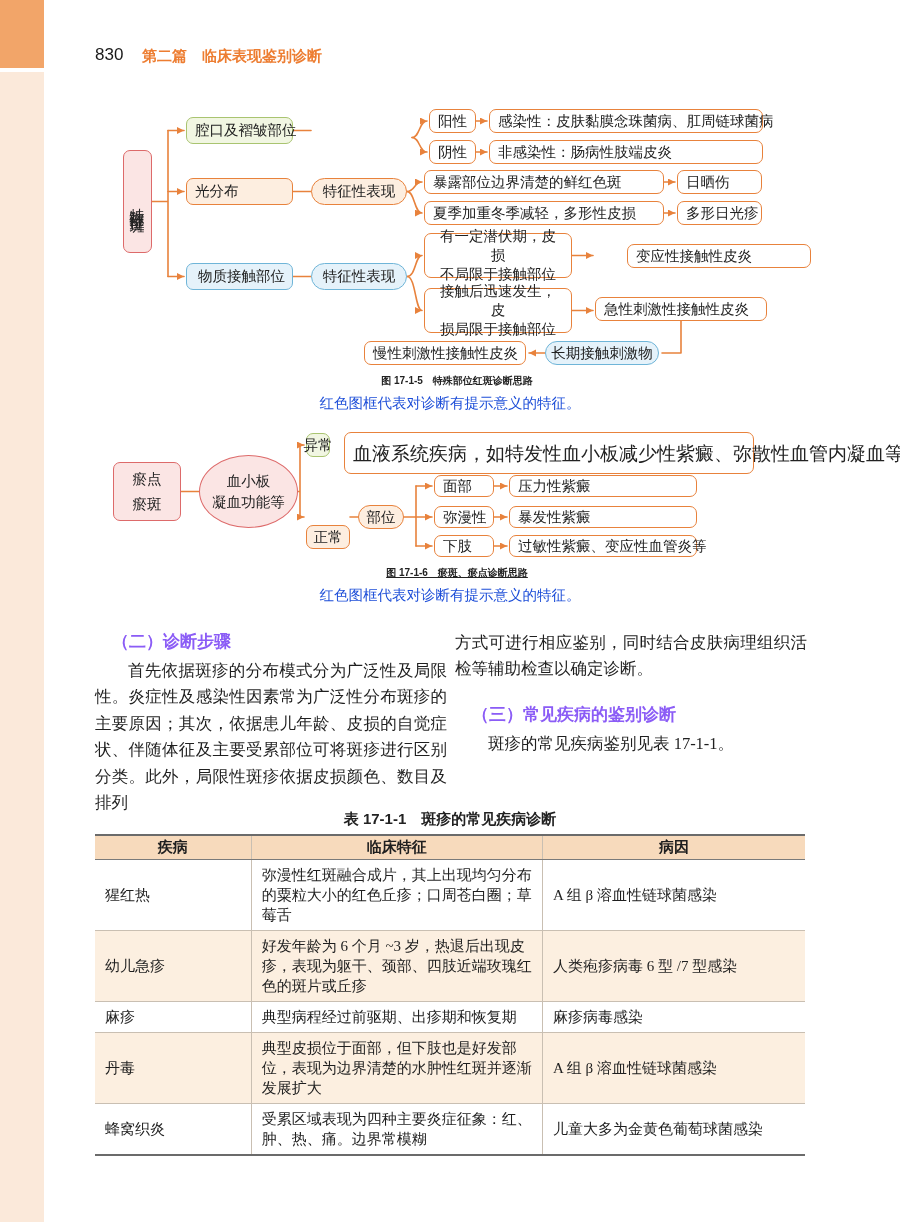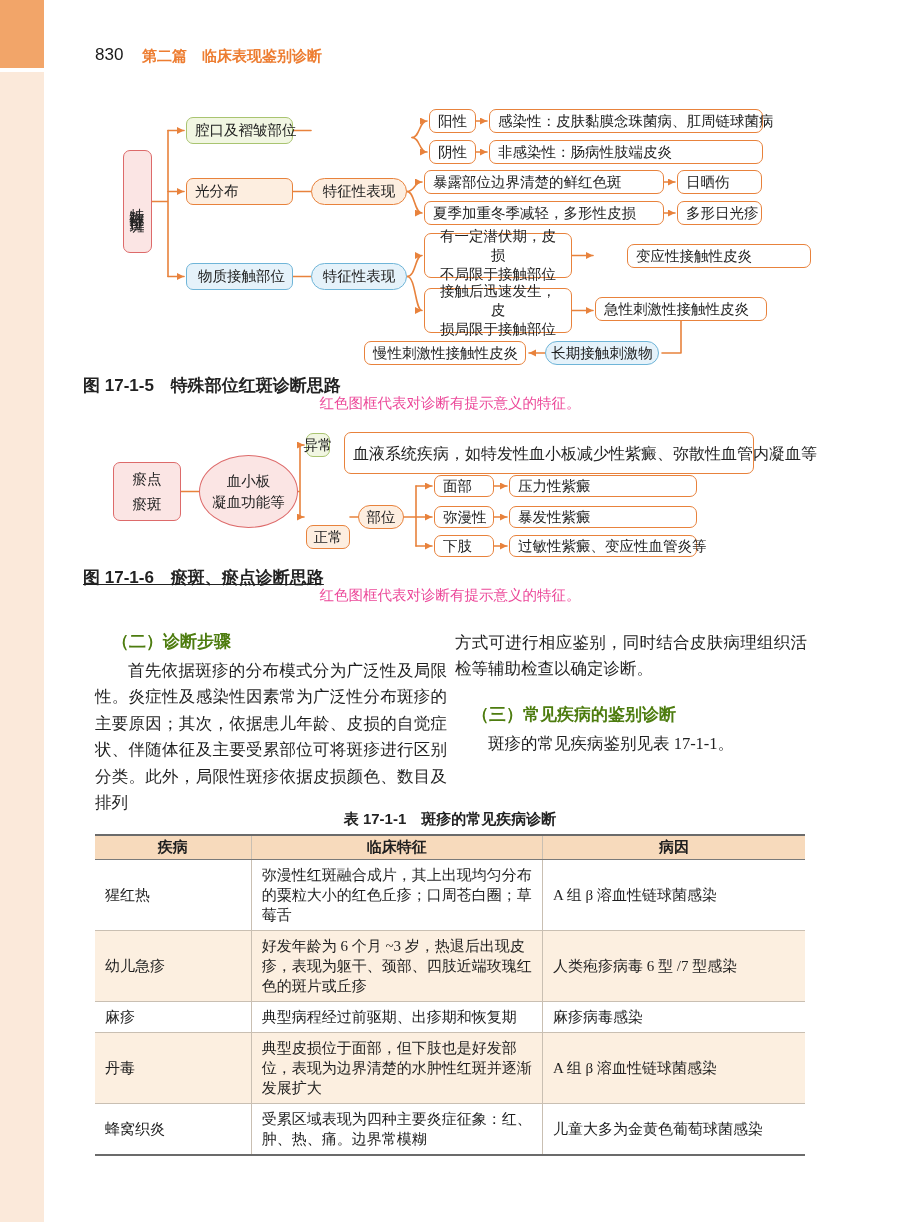--- a/index.html
+++ b/index.html
@@ -21,26 +21,26 @@
   .green{background:#F1F6E2;border-color:#A9C470;}
   .orange{background:#FDEEE0;border-color:#E8823C;}
   .blue{background:#E5F2FA;border-color:#6FB5D8;}
   .pink{background:#FBE5E4;border-color:#DD6A6A;}
   .stadium{border-radius:999px;justify-content:center;}
   .ellipse{border-radius:50%;justify-content:center;}
   .vtext{writing-mode:vertical-rl;justify-content:center;padding:4px 0;
          letter-spacing:2px;font-size:15px;}
   svg.conn{position:absolute;left:0;top:0;pointer-events:none;}
   
-  .figcap{position:absolute;left:83px;width:710px;
-          font-size:17px;font-weight:bold;color:#222;}
+  .figcap{position:absolute;left:102px;width:710px;text-align:center;
+          font-size:10px;font-weight:bold;color:#222;}
   .fignote{position:absolute;left:95px;width:710px;text-align:center;
-           font-family:"Liberation Serif","DejaVu Serif",serif;font-size:14.5px;color:#ec4899;}
-  
-  .h-orange{position:absolute;font-size:17px;font-weight:bold;color:#4d7c0f;}
+           font-family:"Liberation Serif","DejaVu Serif",serif;font-size:14.5px;color:#1d4ed8;}
+  
+  .h-orange{position:absolute;font-size:17px;font-weight:bold;color:#8b5cf6;}
   .para{position:absolute;width:352px;font-family:"Liberation Serif","DejaVu Serif",serif;
         font-size:16.5px;line-height:26.4px;color:#1f1f1f;text-align:justify;}
   .indent{text-indent:2em;}
   
   .tbl-title{position:absolute;left:95px;top:810px;width:710px;text-align:center;
              font-size:15px;font-weight:bold;color:#222;}
   table.dx{position:absolute;left:95px;top:834px;width:710px;border-collapse:collapse;
            border-top:2px solid #6b6b6b;border-bottom:2px solid #6b6b6b;
            font-family:"Liberation Serif","DejaVu Serif",serif;font-size:15px;color:#1f1f1f;}
   table.dx th{background:#F7DABC;font-family:"Liberation Sans","DejaVu Sans",sans-serif;
@@ -136,21 +136,21 @@
 
   <div class="figcap" style="top:374px;">图 17-1-5　特殊部位红斑诊断思路</div>
   <div class="fignote" style="top:394px;">红色图框代表对诊断有提示意义的特征。</div>
 
   <div class="node pink pre ctr" style="left:113px;top:462px;width:68px;height:59px;line-height:25px;">瘀点
 瘀斑</div>
   <div class="node pink ellipse pre" style="left:199px;top:455px;width:99px;height:73px;line-height:21px;">血小板
 凝血功能等</div>
 
   <div class="node green ctr" style="left:306px;top:433px;width:24px;height:24px;">异常</div>
-  <div class="node" style="left:344px;top:432px;width:410px;height:42px;font-size:16px;">血液系统疾病，如特发性血小板减少性紫癜、弥散性血管内凝血等</div>
+  <div class="node" style="left:344px;top:432px;width:410px;height:42px;font-size:19px;">血液系统疾病，如特发性血小板减少性紫癜、弥散性血管内凝血等</div>
 
   <div class="node orange ctr" style="left:306px;top:505px;width:44px;height:24px;margin-top:20px;">正常</div>
   <div class="node orange stadium" style="left:358px;top:505px;width:46px;height:24px;">部位</div>
 
   <div class="node" style="left:434px;top:475px;width:60px;height:22px;">面部</div>
   <div class="node" style="left:509px;top:475px;width:188px;height:22px;">压力性紫癜</div>
   <div class="node" style="left:434px;top:506px;width:60px;height:22px;">弥漫性</div>
   <div class="node" style="left:509px;top:506px;width:188px;height:22px;">暴发性紫癜</div>
   <div class="node" style="left:434px;top:535px;width:60px;height:22px;">下肢</div>
   <div class="node" style="left:509px;top:535px;width:188px;height:22px;">过敏性紫癜、变应性血管炎等</div>

